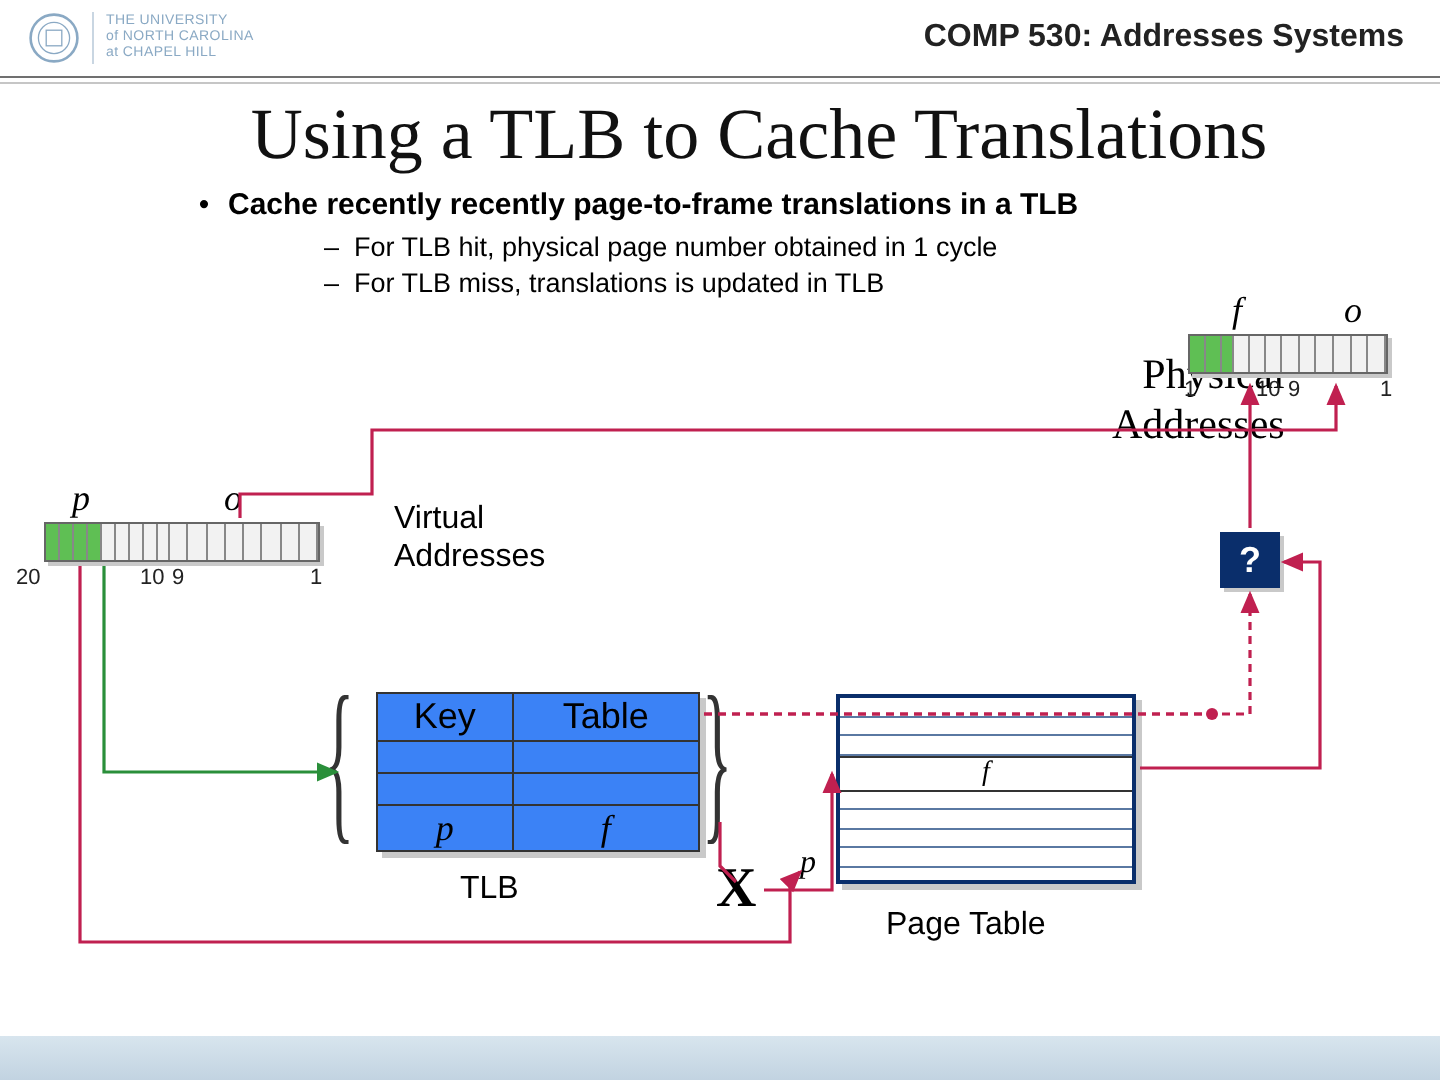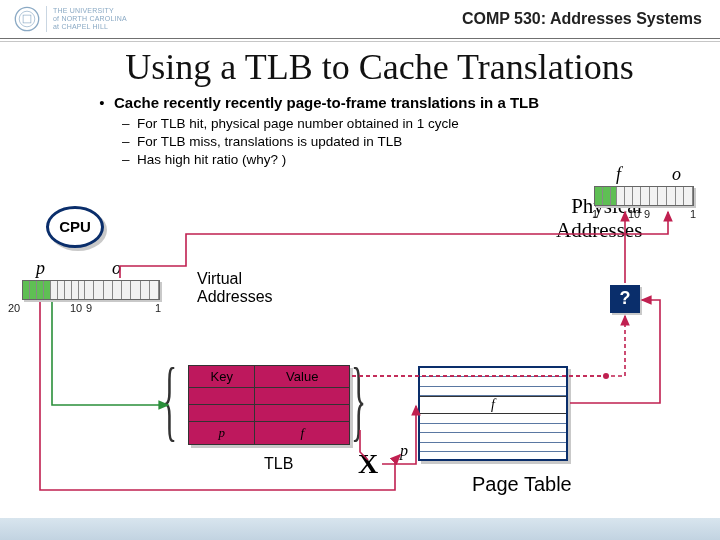--- a/index.html
+++ b/index.html
@@ -8,43 +8,43 @@
   .logo { display: flex; align-items: center; gap: 6px; }
   .logo-seal { width: 26px; height: 26px; }
   .logo-text { font-size: 7px; line-height: 1.15; color: #8aa9c4; letter-spacing: 0.03em; }
   .course { margin-left: auto; font-weight: 700; font-size: 16px; color: #222; }
   .hr1 { border: none; border-top: 1px solid #707070; margin: 2px 0 0 0; }
   .hr2 { border: none; border-top: 1px solid #c6c6c6; margin: 2px 0 0 0; }
   .title { font-family: "Times New Roman", Times, serif; font-size: 36px; font-weight: 400; text-align: center; margin: 4px 0 6px 0; color: #111; padding-left: 39px; }
   .bullets { margin-left: 90px; font-size: 15px; }
   .b1 { font-weight: 700; margin-bottom: 4px; }
   .b1 .dot { display:inline-block; width: 24px; text-align:center; font-weight: 400; }
-  .sub { margin-left: 32px; font-size: 13.5px; line-height: 1.35; font-weight: 400; }
+  .sub { margin-left: 72px; font-size: 13.5px; line-height: 1.35; font-weight: 400; }
   .diagram { position: relative; width: 720px; height: 380px; }
   .label { position: absolute; font-family: "Times New Roman", Times, serif; }
   .small-tick { position: absolute; font-size: 11px; color: #222; }
   .ital { font-style: italic; font-family: "Times New Roman", Times, serif; }
   .cpu { position: absolute; left: 46px; top: 36px; width: 58px; height: 42px; background: #fff; border: 3px solid #0a2e6b; border-radius: 50%; box-shadow: 3px 3px 0 #c9c9c9; display:flex; align-items:center; justify-content:center; font-weight: 700; font-size: 15px; }
   .addr-box { position: absolute; height: 20px; background: #fff; border: 1px solid #666; box-shadow: 2px 2px 0 #c9c9c9; }
   .addr-seg { position: absolute; top:0; bottom:0; display:flex; }
   .addr-cell { border-right: 1px solid #888; }
   .green { background: #5fbf54; }
   .grey { background: #f2f2f2; }
   .va-label { position:absolute; font-size: 16px; }
   .tlb { position: absolute; left: 188px; top: 195px; width: 162px; height: 80px; box-shadow: 3px 3px 0 #c9c9c9; }
   .tlb table { width: 100%; height: 100%; border-collapse: collapse; }
-  .tlb td, .tlb th { border: 1px solid #333; background:#be185d; font-size: 13px; text-align:center; }
+  .tlb td, .tlb th { border: 1px solid #333; background:#3b82f6; font-size: 18px; text-align:center; }
   .tlb th { height: 20px; font-weight:400; }
   .tlb-body td { height: 15px; }
   .tlb-foot td { height: 20px; font-style: italic; font-family:"Times New Roman",serif; }
-  .tlb-label { position:absolute; left: 230px; top: 285px; font-size: 16px; margin-left: 34px; }
+  .tlb-label { position:absolute; left: 230px; top: 285px; font-size: 16px; }
   .ptable { position: absolute; left: 418px; top: 196px; width: 150px; height: 95px; border: 2px solid #0a2e6b; box-shadow: 3px 3px 0 #c9c9c9; background:#fff; }
   .ptable .row { height: 9.5px; border-bottom: 1px solid #5a78a2; }
   .ptable .f-row { height: 18px; border-top:1px solid #333; border-bottom:1px solid #333; background:#fff; display:flex; align-items:center; justify-content:center; font-style:italic; font-family:"Times New Roman",serif; font-size:14px; }
-  .pt-label { position:absolute; left: 443px; top: 303px; font-size: 20px; margin-left: 29px; }
+  .pt-label { position:absolute; left: 443px; top: 303px; font-size: 16px; }
   .qbox { position:absolute; left: 610px; top: 115px; width: 30px; height: 28px; background:#0a2e6b; color:#fff; box-shadow: 2px 2px 0 #c9c9c9; display:flex; align-items:center; justify-content:center; font-weight:700; font-size:18px; }
   .x { position:absolute; left: 358px; top: 278px; font-size: 28px; font-weight: 700; font-family:"Times New Roman",serif; }
   .footer { position:absolute; left:0; right:0; bottom:0; height: 22px; background: linear-gradient(#d8e5ee,#c2d3e1); }
   svg.wires { position:absolute; left:0; top:0; width:720px; height:380px; pointer-events:none; }
   .brace { font-family: "Times New Roman", serif; font-size: 90px; color:#333; position:absolute; transform: scaleX(0.35); }
 </style>
 </head>
 <body>
 
 <div class="header">
@@ -65,21 +65,20 @@
 </div>
 <hr class="hr1">
 <hr class="hr2">
 
 <div class="title">Using a TLB to Cache Translations</div>
 
 <div class="bullets">
   <div class="b1"><span class="dot">•</span><span>Cache recently recently page-to-frame translations in a TLB</span></div>
   <div class="sub">–&nbsp;&nbsp;<span>For TLB hit, physical page number obtained in 1 cycle</span></div>
   <div class="sub">–&nbsp;&nbsp;<span>For TLB miss, translations is updated in TLB</span></div>
-  <div class="sub">–&nbsp;&nbsp;<span>Has high hit ratio (why? )</span></div>
 </div>
 
 <div class="diagram">
 
   <div class="label" style="left:508px; top:24px; font-size:21px; text-align:right; line-height:1.15;margin-left:48px;">
     <span style="white-space:pre;">Physical
 Addresses</span>
   </div>
   <div class="ital" style="position:absolute; left:616px; top:-6px; font-size:18px;">f</div>
   <div class="ital" style="position:absolute; left:672px; top:-6px; font-size:18px;">o</div>
@@ -99,23 +98,20 @@
         <div class="addr-cell grey" style="flex:1"></div>
         <div class="addr-cell grey" style="flex:1"></div>
         <div class="addr-cell grey" style="flex:1"></div>
     </div>
   </div>
   <div class="small-tick" style="left:592px; top:38px;">1</div>
   <div class="small-tick" style="left:628px; top:38px;">10</div>
   <div class="small-tick" style="left:644px; top:38px;">9</div>
   <div class="small-tick" style="left:690px; top:38px;">1</div>
 
-  <div class="cpu">
-      <span>CPU</span>
-    </div>
 
   <div class="ital" style="position:absolute; left:36px; top:88px; font-size:18px;">p</div>
   <div class="ital" style="position:absolute; left:112px; top:88px; font-size:18px;">o</div>
 
   <div class="addr-box" style="left:22px; top:110px; width:138px;">
     <div class="addr-seg" style="left:0; width:62px;">
       <div class="addr-cell green" style="width:7px"></div>
         <div class="addr-cell green" style="width:7px"></div>
         <div class="addr-cell green" style="width:7px"></div>
         <div class="addr-cell green" style="width:7px"></div>
@@ -147,21 +143,21 @@
   </div>
 
   <div class="brace" style="left:148px; top:178px;">{</div>
   <div class="brace" style="left:337px; top:178px;">}</div>
 
   <div class="tlb">
     <table>
       <tbody>
           <tr>
             <th>Key</th>
-            <th>Value</th>
+            <th>Table</th>
           </tr>
       <tr class="tlb-body">
             <td></td>
             <td></td>
           </tr>
       <tr class="tlb-body">
             <td></td>
             <td></td>
           </tr>
       <tr class="tlb-foot">

